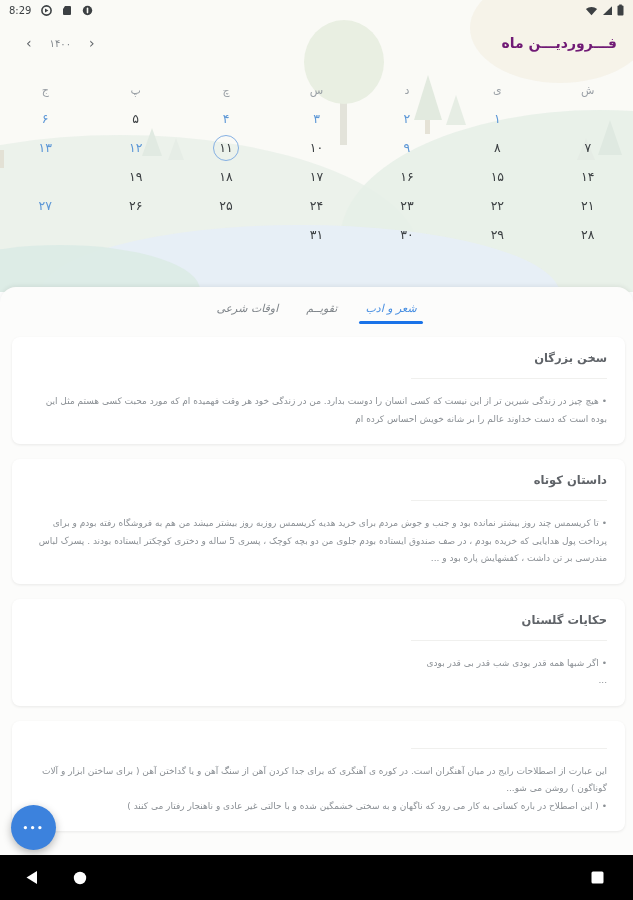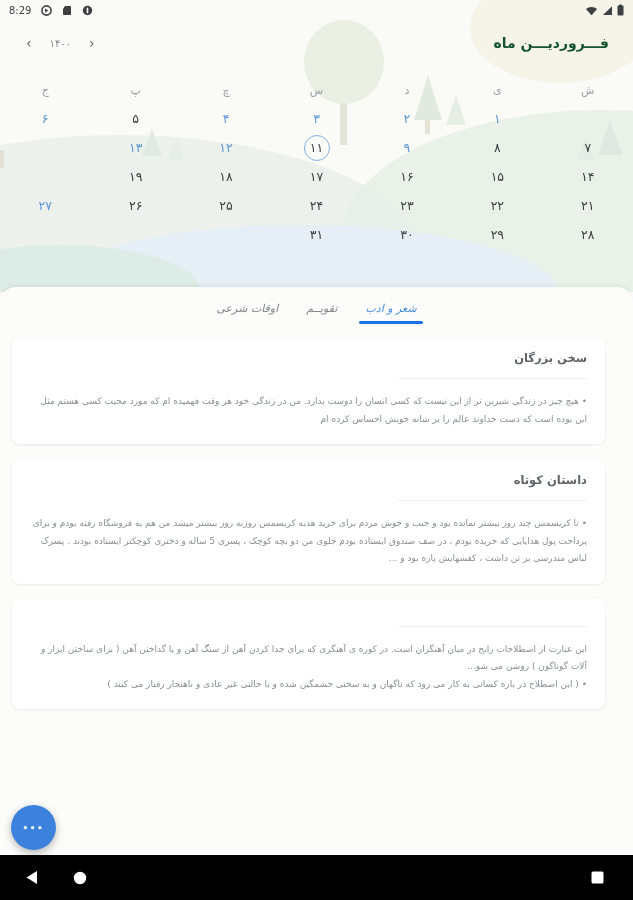--- a/index.html
+++ b/index.html
@@ -23,21 +23,21 @@
   .sb-left { display:flex; align-items:center; gap:10px; }
   .sb-right { margin-left:auto; display:flex; align-items:center; gap:4px; }
   .cal-header {
     position:absolute; top:26px; left:0; right:0; height:34px; z-index:5;
     display:flex; align-items:center;
   }
   .month-nav { display:flex; align-items:center; gap:14px; padding-left:22px; color:#5f6368; }
   .chev { font-size:14px; color:#5f6368; cursor:default; line-height:1; padding:2px 4px; }
   .year-label { font-size:10px; color:#80868b; letter-spacing:1px; }
   .month-title {
-    margin-left:auto; padding-right:24px; font-size:14px; color:#14532d; font-weight:bold;
+    margin-left:auto; padding-right:16px; font-size:14px; color:#701a75; font-weight:bold;
   }
   .weekday-row, .date-row {
     position:absolute; left:0; right:0; z-index:4;
     display:grid; grid-template-columns:repeat(7,1fr); direction:rtl;
     text-align:center;
   }
   .weekday-row { top:84px; font-size:11px; color:#9aa0a6; }
   .dates-grid { position:absolute; top:104px; left:0; right:0; z-index:4; }
   .date-row { position:relative; height:29px; align-items:center; }
   .cell { font-size:12.5px; color:#3c4043; height:29px; display:flex; align-items:center; justify-content:center; }
@@ -55,21 +55,21 @@
   .tabs {
     display:flex; direction:rtl; justify-content:center; gap:28px;
     padding-top:15px; font-size:11px; color:#80868b;
   }
   .tab { position:relative; padding-bottom:9px; cursor:default;font-style:italic; }
   .tab.active { color:var(--accent); }
   .tab.active::after {
     content:""; position:absolute; left:-6px; right:-6px; bottom:0; height:3.5px;
     background:var(--accent-strong); border-radius:3px;
   }
-  .cards { padding:13px 28px 0 12px; display:flex; flex-direction:column; gap:15px; }
+  .cards { padding:13px 8px 0 12px; display:flex; flex-direction:column; gap:15px; }
   .card {
     background:#fff; border-radius:8px; box-shadow:0 1px 3px rgba(0,0,0,0.08);
     padding:14px 18px 16px 18px; direction:rtl; text-align:right;
   }
   .card-title { font-size:11.5px; color:#5f6368; font-weight:bold; }
   .card-divider { height:1px; background:#f0f0ee; width:34%; margin-top:13px; }
   .card-body { margin-top:14px; font-size:9px; color:#8a8f94; line-height:1.95; }
   .card-body p { margin:0; }
   
   .fab {
@@ -186,20 +186,23 @@
       <div class="date-row">
         <div class="cell ">
           <span class="daynum">۷</span>
         </div>
         <div class="cell ">
           <span class="daynum">۸</span>
         </div>
         <div class="cell holiday">
           <span class="daynum">۹</span>
         </div>
+        <div class="cell ">
+          <span class="daynum">۱۰</span>
+        </div>
         <div class="cell selected">
           <span class="daynum">۱۱</span>
         </div>
         <div class="cell holiday">
           <span class="daynum">۱۲</span>
         </div>
         <div class="cell holiday">
           <span class="daynum">۱۳</span>
         </div>
       </div>
@@ -287,20 +290,28 @@
         </div>
       </section>
       <section class="card">
         <div class="card-title">داستان کوتاه</div>
         <div class="card-divider"></div>
         <div class="card-body">
           <p>• تا کریسمس چند روز بیشتر نمانده بود و جنب و جوش مردم برای خرید هدیه کریسمس روزبه روز بیشتر میشد من هم به فروشگاه رفته بودم و برای پرداخت پول هدایایی که خریده بودم ، در صف صندوق ایستاده بودم جلوی من دو بچه کوچک ، پسری 5 ساله و دختری کوچکتر ایستاده بودند . پسرک لباس مندرسی بر تن داشت ، کفشهایش پاره بود و ...</p>
         </div>
       </section>
       <section class="card">
+        <div class="card-title">حکایات گلستان</div>
+        <div class="card-divider"></div>
+        <div class="card-body">
+          <p>• اگر شبها همه قدر بودی شب قدر بی قدر بودی</p>
+          <p>...</p>
+        </div>
+      </section>
+      <section class="card">
         <div class="card-divider"></div>
         <div class="card-body">
           <p>این عبارت از اصطلاحات رایج در میان آهنگران است. در کوره ی آهنگری که برای جدا کردن آهن از سنگ آهن و یا گداختن آهن ( برای ساختن ابزار و آلات گوناگون ) روشن می شو...</p>
           <p>• ( این اصطلاح در باره کسانی به کار می رود که ناگهان و به سختی خشمگین شده و با حالتی غیر عادی و ناهنجار رفتار می کنند )</p>
         </div>
       </section>
     </div>
 </div>
 
 <div class="fab">

